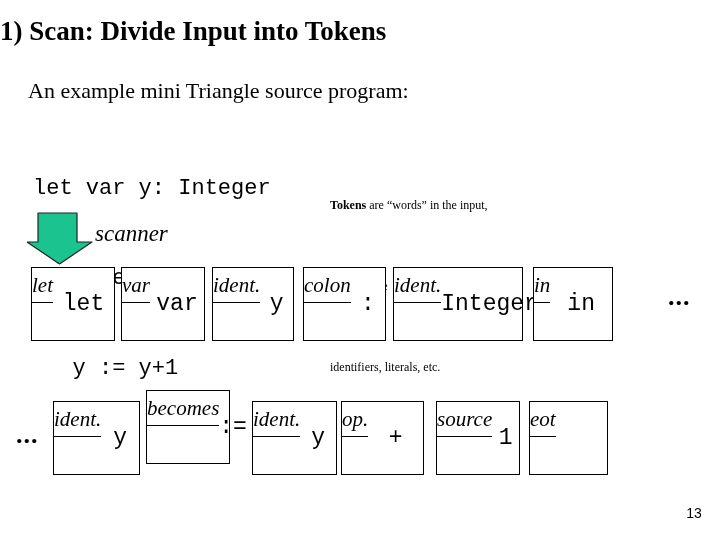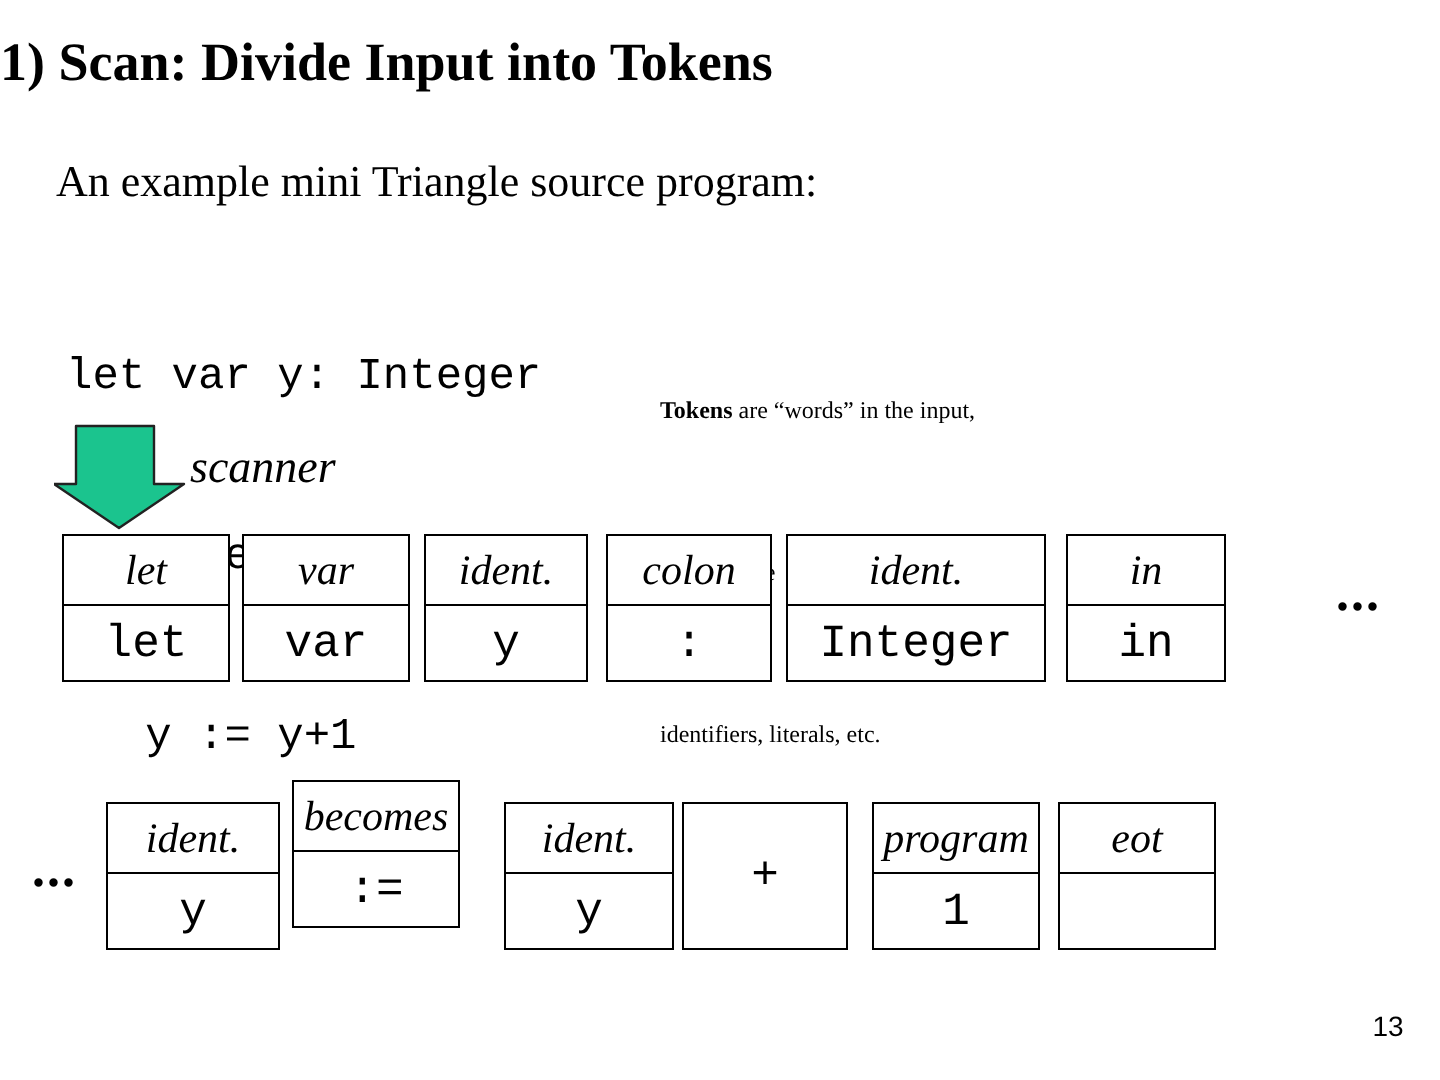--- a/index.html
+++ b/index.html
@@ -45,21 +45,21 @@
     position: absolute; left: 95px; top: 221px;
     font-size: 23px; font-style: italic;
     font-family: "Liberation Serif", serif;
   }
 
   .tok {
     position: absolute;
     border: 1.5px solid #000;
     background: #fff;
     box-sizing: border-box;
-    display: flex; flex-direction: column;
+    display: flex; flex-direction: row;
   }
   .tok-kind {
     height: 34px;
     border-bottom: 1.5px solid #000;
     display: flex; align-items: center; justify-content: center;
     font-style: italic; font-size: 21px;
     font-family: "Liberation Serif", serif;
   }
   .tok-lex {
     flex: 1;
@@ -140,24 +140,25 @@
   </div>
   <div class="tok" style="left:146px; top:390px; width:84px; height:74px">
     <div class="tok-kind">becomes</div>
     <div class="tok-lex">:=</div>
   </div>
   <div class="tok" style="left:252px; top:401px; width:85px; height:74px">
     <div class="tok-kind">ident.</div>
     <div class="tok-lex">y</div>
   </div>
   <div class="tok" style="left:341px; top:401px; width:83px; height:74px">
+    <div class="tok-kind">op.</div>
     <div class="tok-lex">+</div>
   </div>
   <div class="tok" style="left:436px; top:401px; width:84px; height:74px">
-    <div class="tok-kind">program</div>
+    <div class="tok-kind">source</div>
     <div class="tok-lex">1</div>
   </div>
   <div class="tok" style="left:529px; top:401px; width:79px; height:74px">
     <div class="tok-kind">eot</div>
     <div class="tok-lex"></div>
   </div>
 
   <div class="page-number">13</div>
 
 </div>

